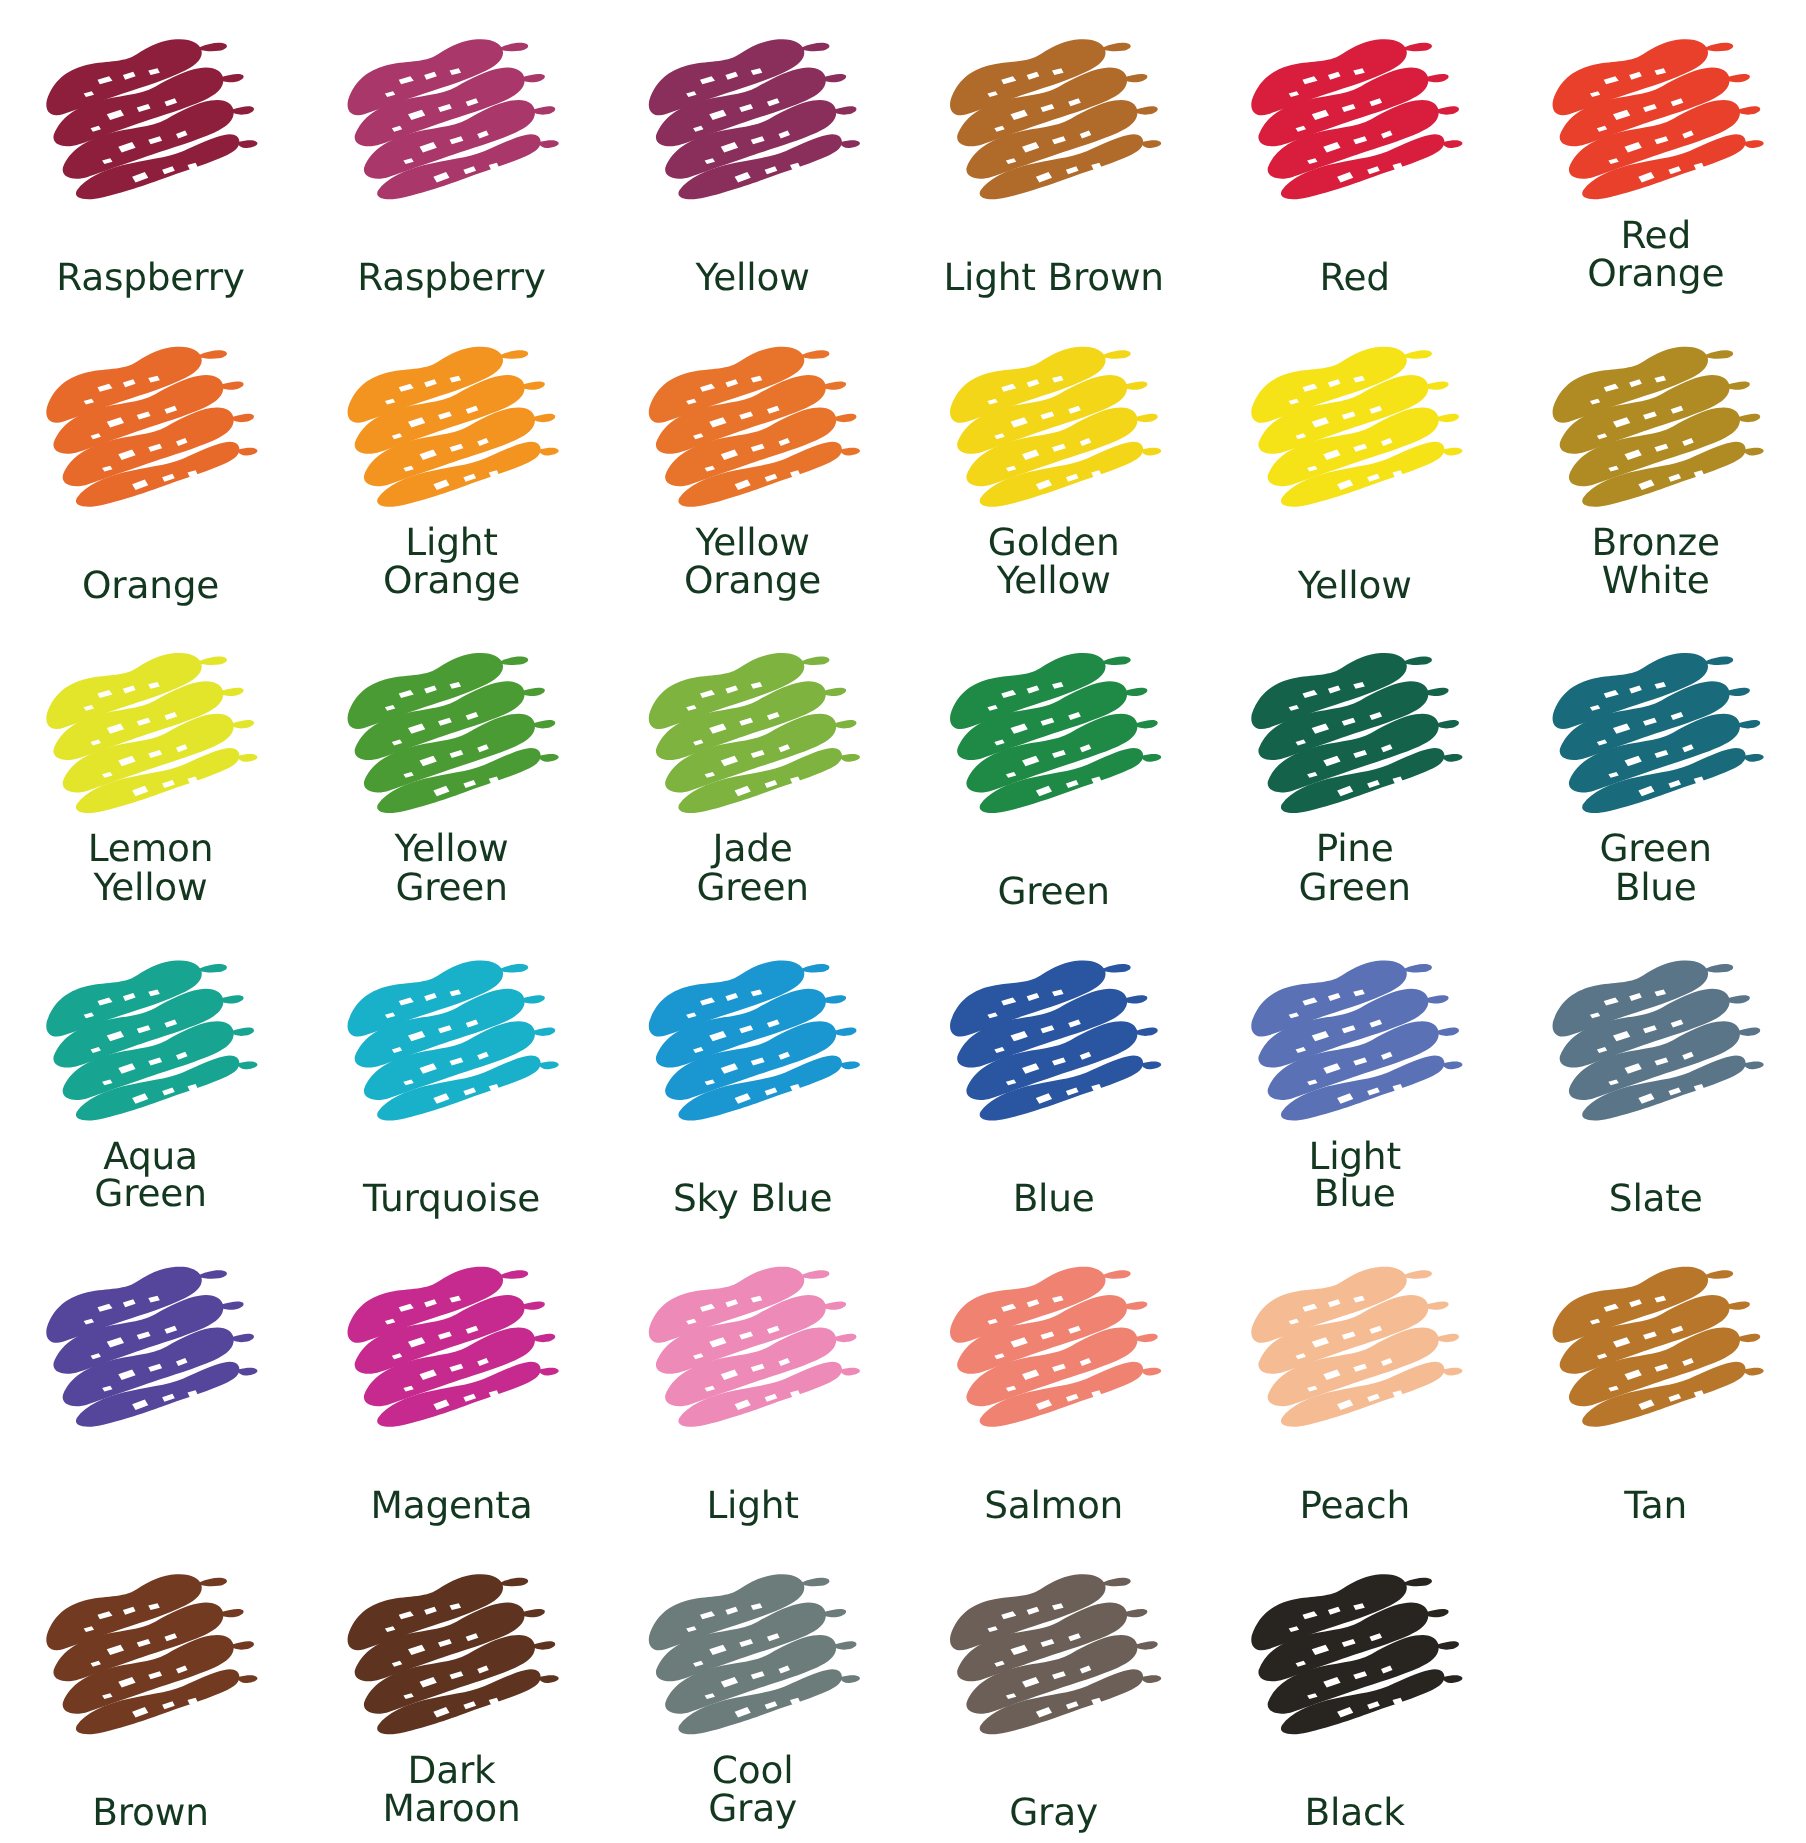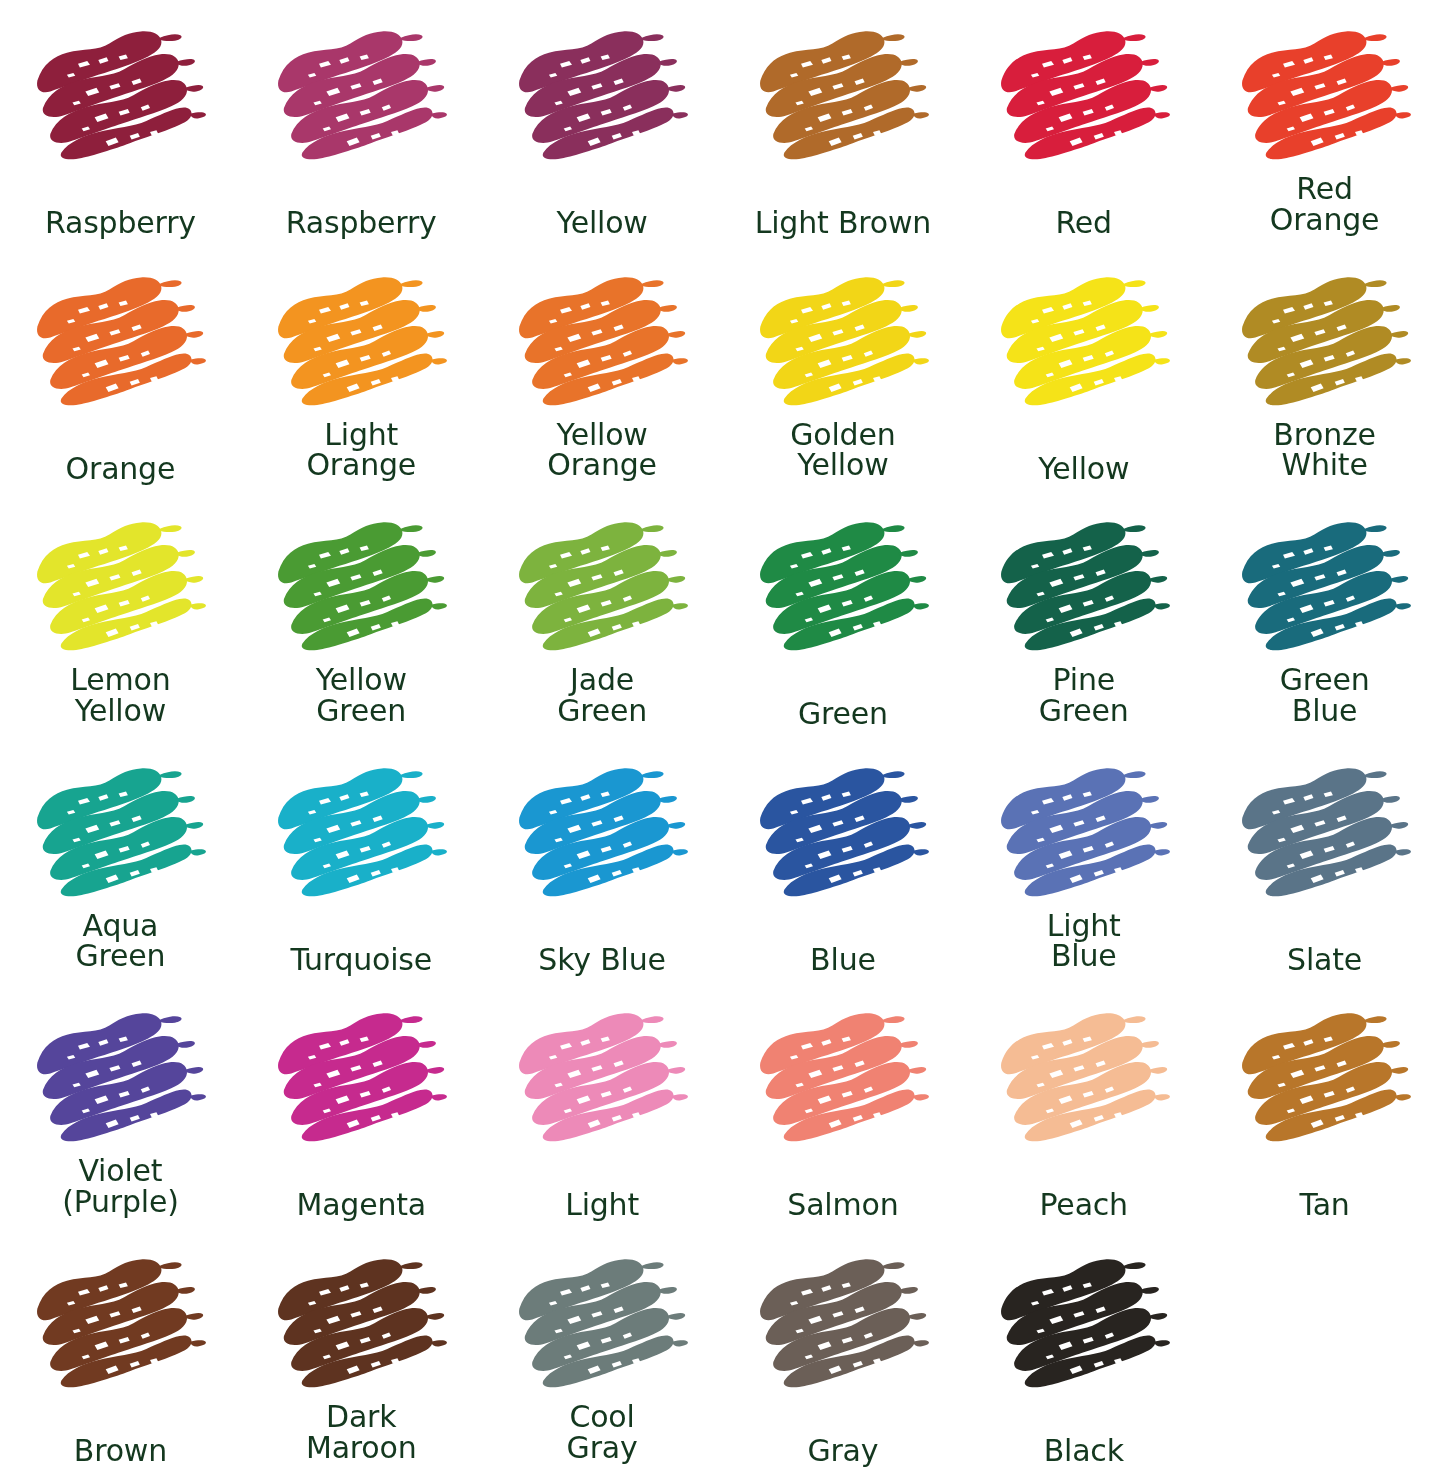--- a/index.html
+++ b/index.html
@@ -875,22 +875,20 @@
             <path d="M120,91 l8,-3 l2,4 l-8,3 Z" fill="#ffffff"></path>
             <path d="M82,128 l11,-4 l3,5 l-11,4 Z" fill="#ffffff"></path>
             <path d="M108,122 l9,-3 l2,4 l-9,3 Z" fill="#ffffff"></path>
             <path d="M130,118 l7,-2 l2,4 l-7,2 Z" fill="#ffffff"></path>
             <path d="M40,56 l7,-2 l2,3 l-7,2 Z" fill="#ffffff"></path>
             <path d="M46,86 l7,-2 l2,3 l-7,2 Z" fill="#ffffff"></path>
             <path d="M56,114 l7,-2 l2,3 l-7,2 Z" fill="#ffffff"></path>
           </g>
         </svg>
       </div>
-      <div class="swatch-label two-line">Violet
-(Purple)</div>
     </div>
     <div class="swatch-cell">
       <div class="scribble-wrap">
         <svg viewBox="0 0 195 160" preserveAspectRatio="xMidYMid meet">
           <g>
             <path d="M8,62 C14,44 26,36 40,32 C58,27 74,30 86,22 C98,14 108,10 120,9 C132,8 140,12 142,18 C144,25 138,31 128,36 C112,44 92,50 74,56 C56,62 34,70 22,74 C12,77 6,72 8,62 Z" fill="#C62A8E"></path>
             <path d="M14,92 C20,76 34,68 50,63 C70,57 88,58 102,50 C116,42 128,36 140,34 C152,32 160,36 161,43 C162,51 155,57 144,62 C128,69 108,75 90,81 C72,87 48,96 36,100 C24,104 12,101 14,92 Z" fill="#C62A8E"></path>
             <path d="M22,120 C28,104 44,96 60,91 C80,85 98,86 112,78 C126,70 138,64 150,62 C162,60 169,64 170,71 C171,79 164,85 153,90 C137,97 117,103 99,109 C81,115 56,124 44,128 C32,132 20,129 22,120 Z" fill="#C62A8E"></path>
             <path d="M34,140 C42,129 58,122 74,118 C94,113 112,112 126,106 C140,100 152,94 162,92 C170,90 175,93 175,98 C175,104 168,108 158,112 C144,118 124,124 108,130 C92,136 66,144 56,146 C44,149 30,148 34,140 Z" fill="#C62A8E"></path>
             <path d="M140,16 C150,12 158,11 163,13 C166,15 163,18 157,19 C150,20 144,19 140,18 Z" fill="#C62A8E"></path>

